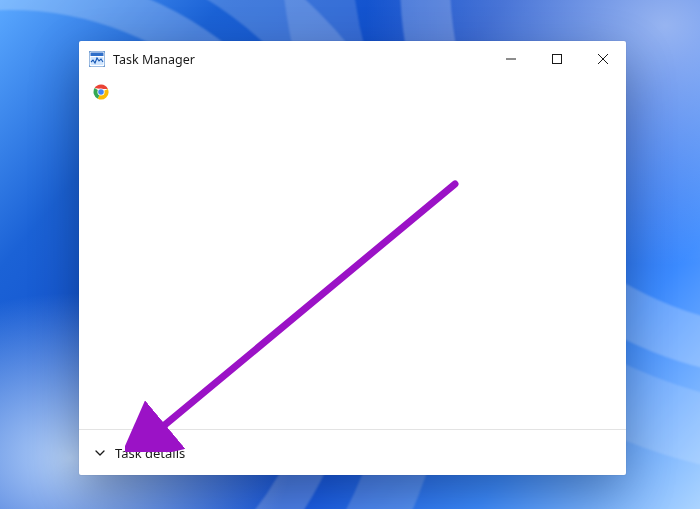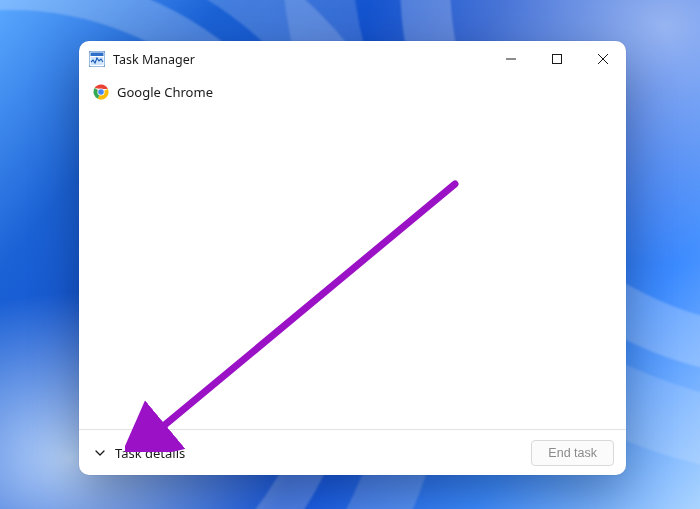--- a/index.html
+++ b/index.html
@@ -16,21 +16,21 @@
   .st1 { width:900px; height:900px; left:-450px; top:-120px; border:60px solid rgba(255,255,255,0.18); }
   .st2 { width:700px; height:700px; left:-340px; top:-30px;  border:40px solid rgba(255,255,255,0.22); }
   .st3 { width:1100px; height:1100px; left:280px; top:-620px; border:70px solid rgba(255,255,255,0.15);}
   .st4 { width:800px; height:800px; left:400px; top:-420px; border:50px solid rgba(255,255,255,0.22); }
 
   .window {
     position: absolute;
     left: 79px; top: 41px;
     width: 547px; height: 434px;
     background: #ffffff;
-    border-radius: 10px;
+    border-radius: 2px;
     box-shadow: 0 18px 50px rgba(0,0,0,0.30), 0 0 0 1px rgba(0,0,0,0.03);
     display: flex; flex-direction: column;
     overflow: hidden;
   }
   .titlebar {
     height: 36px;
     display: flex; align-items: center;
     padding-left: 10px;
   }
   .app-icon {
@@ -139,34 +139,32 @@
         <svg width="16" height="16" viewBox="0 0 16 16">
           <circle cx="8" cy="8" r="7.5" fill="#fff"></circle>
           <path d="M8 0.5 A7.5 7.5 0 0 1 14.9 5 L8 5 Z" fill="#ea4335"></path>
           <path d="M14.9 5 A7.5 7.5 0 0 1 4.7 14.7 L8 8 Z" fill="#fbbc05"></path>
           <path d="M4.7 14.7 A7.5 7.5 0 0 1 1.6 4.1 L8 8 Z" fill="#34a853"></path>
           <path d="M1.6 4.1 A7.5 7.5 0 0 1 8 0.5 L8 5 Z" fill="#ea4335"></path>
           <circle cx="8" cy="8" r="3.6" fill="#fff"></circle>
           <circle cx="8" cy="8" r="2.8" fill="#4285f4"></circle>
         </svg>
       </span>
-      <span>Google Chrome</span>
     </div>
   </div>
 
   <div class="footer">
     <div class="more-details">
       <span class="chev">
         <svg width="12" height="12" viewBox="0 0 12 12">
             <polyline points="2,4 6,8 10,4" fill="none" stroke="#1a1a1a" stroke-width="1.3" stroke-linecap="round" stroke-linejoin="round"></polyline>
           </svg>
       </span>
       <span>Task details</span>
     </div>
-    <button class="end-task" disabled="">End task</button>
   </div>
 
 </div>
 
 <svg class="arrow" width="350" height="280" viewBox="0 0 350 280">
   <defs>
     <marker id="ahead" markerWidth="9" markerHeight="9" refX="3" refY="4.5" orient="auto">
       <path d="M0,0 L9,4.5 L0,9 Z" fill="#9b12c6"></path>
     </marker>
   </defs>

